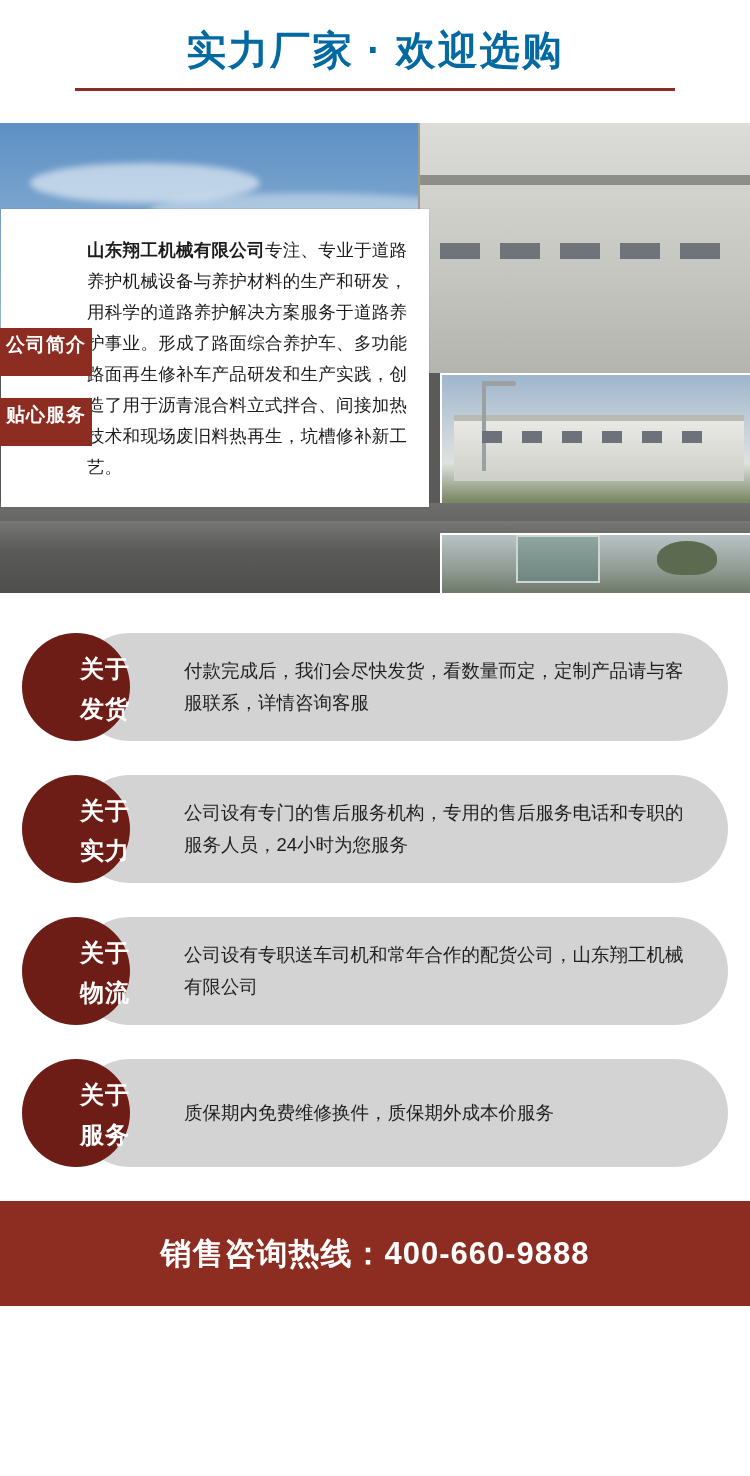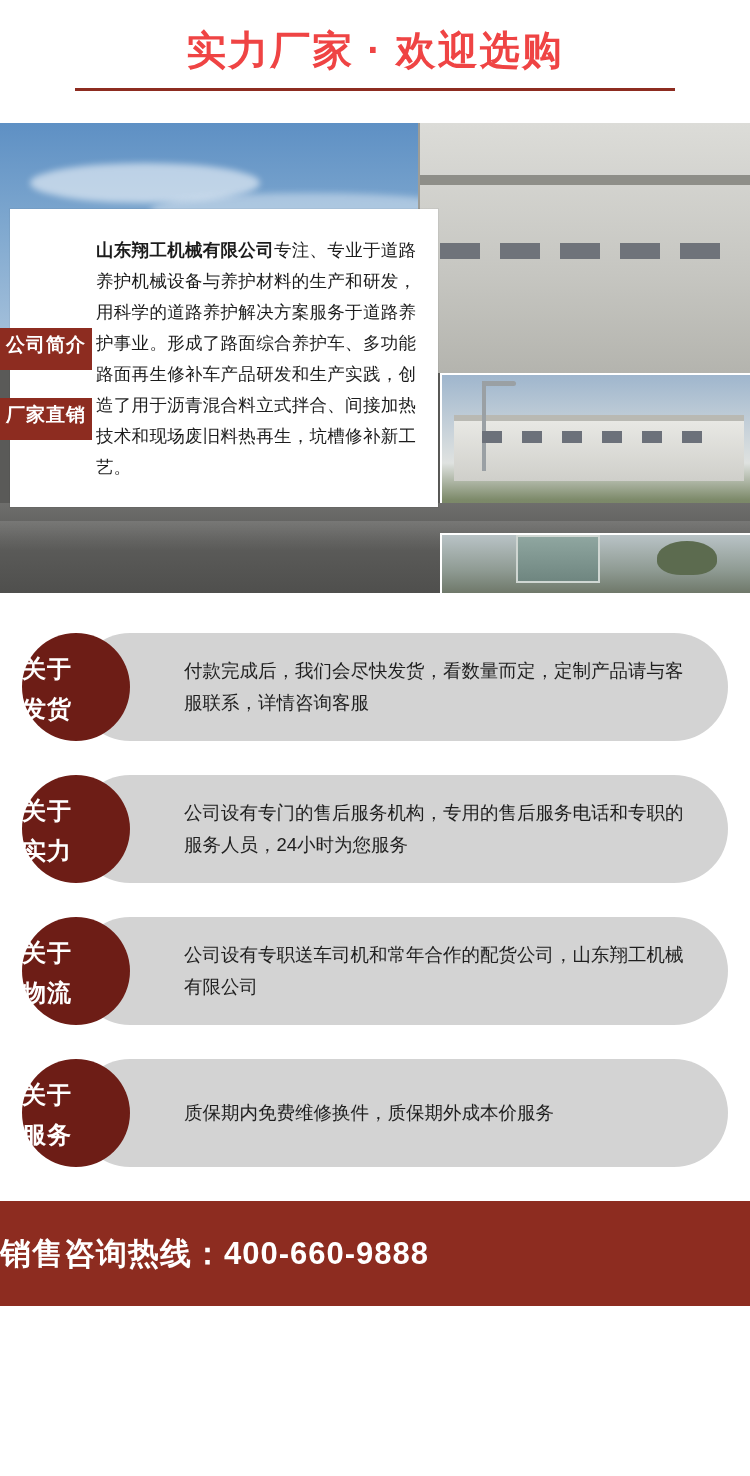--- a/index.html
+++ b/index.html
@@ -21,21 +21,21 @@
   
   .section-title {
     text-align: center;
     padding: 26px 0 14px 0;
   }
   .section-title .title-text {
     display: inline-block;
     font-size: 40px;
     font-weight: bold;
     letter-spacing: 2px;
-    color: #ef4444;
+    color: #0369a1;
     line-height: 1.2;
     padding: 0 4px 14px 4px;
   }
   .title-rule {
     width: 600px;
     height: 3px;
     background: #8d2c20;
     margin: 0 auto;
   }
 
@@ -135,21 +135,21 @@
     border: 2px solid #cfd6d2;
   }
   .banner .photo-br .bush {
     position: absolute; left: 215px; top: 6px; width: 60px; height: 34px;
     background: #5c6b4f; border-radius: 50% 50% 40% 40%;
   }
 
   
   .intro-card {
     position: absolute;
-    left: 10px; top: 86px;
+    left: 1px; top: 86px;
     width: 428px; height: 298px;
     background: #ffffff;
     box-shadow: 0 0 0 1px rgba(0,0,0,0.04);
   }
   .intro-card .intro-text {
     padding: 26px 22px 0 86px;
     font-size: 17.5px;
     line-height: 31px;
     color: #1c1c1c;
     text-align: justify;
@@ -162,21 +162,21 @@
   .tab {
     position: absolute;
     left: 0;
     width: 92px;
     background: #8d2c20;
     color: #fff;
     font-size: 19px;
     font-weight: bold;
     text-align: center;
     line-height: 34px;
-    height: 42px;
+    height: 48px;
     letter-spacing: 1px;
   }
   .tab-intro { top: 205px; }
   .tab-direct { top: 275px; }
 
   
   .services {
     padding: 4px 0 0 0;
   }
   .service-row {
@@ -202,21 +202,21 @@
     line-height: 32px;
     color: #1f1f1f;
   }
   .service-row .badge {
     position: absolute;
     left: 0; top: 0;
     width: 108px; height: 108px;
     border-radius: 50%;
     background: #6d1d16;
     color: #fff;
-    text-align: left;
+    text-align: right;
     font-weight: bold;
     z-index: 2;
   }
   .service-row .badge .l1 {
     display: block;
     font-size: 24px;
     line-height: 27px;
     padding-top: 22px;
     letter-spacing: 1px;
   }
@@ -228,20 +228,21 @@
     margin-top: 12px;
   }
 
   
   .footer {
     margin-top: 16px;
     height: 105px;
     background: #8d2c20;
     display: flex;
     align-items: center;
+    justify-content: center;
   }
   .footer .hotline {
     color: #ffffff;
     font-size: 31px;
     font-weight: bold;
     letter-spacing: 1px;
   }
   .spacer-26 { height: 26px; }
   .spacer-10 { height: 10px; }
 </style>
@@ -291,21 +292,21 @@
       <div class="bush"></div>
     </div>
 
     <div class="intro-card">
       <div class="intro-text">
         <b>山东翔工机械有限公司</b><span>专注、专业于道路养护机械设备与养护材料的生产和研发，用科学的道路养护解决方案服务于道路养护事业。形成了路面综合养护车、多功能路面再生修补车产品研发和生产实践，创造了用于沥青混合料立式拌合、间接加热技术和现场废旧料热再生，坑槽修补新工艺。</span>
       </div>
     </div>
 
     <div class="tab tab-intro">公司简介</div>
-    <div class="tab tab-direct">厂家直销</div>
+    <div class="tab tab-direct">贴心服务</div>
   </div>
 
   <div class="spacer-26"></div>
 
 
   <div class="spacer-10"></div>
 
   <div class="services">
 
     <div class="service-row">

